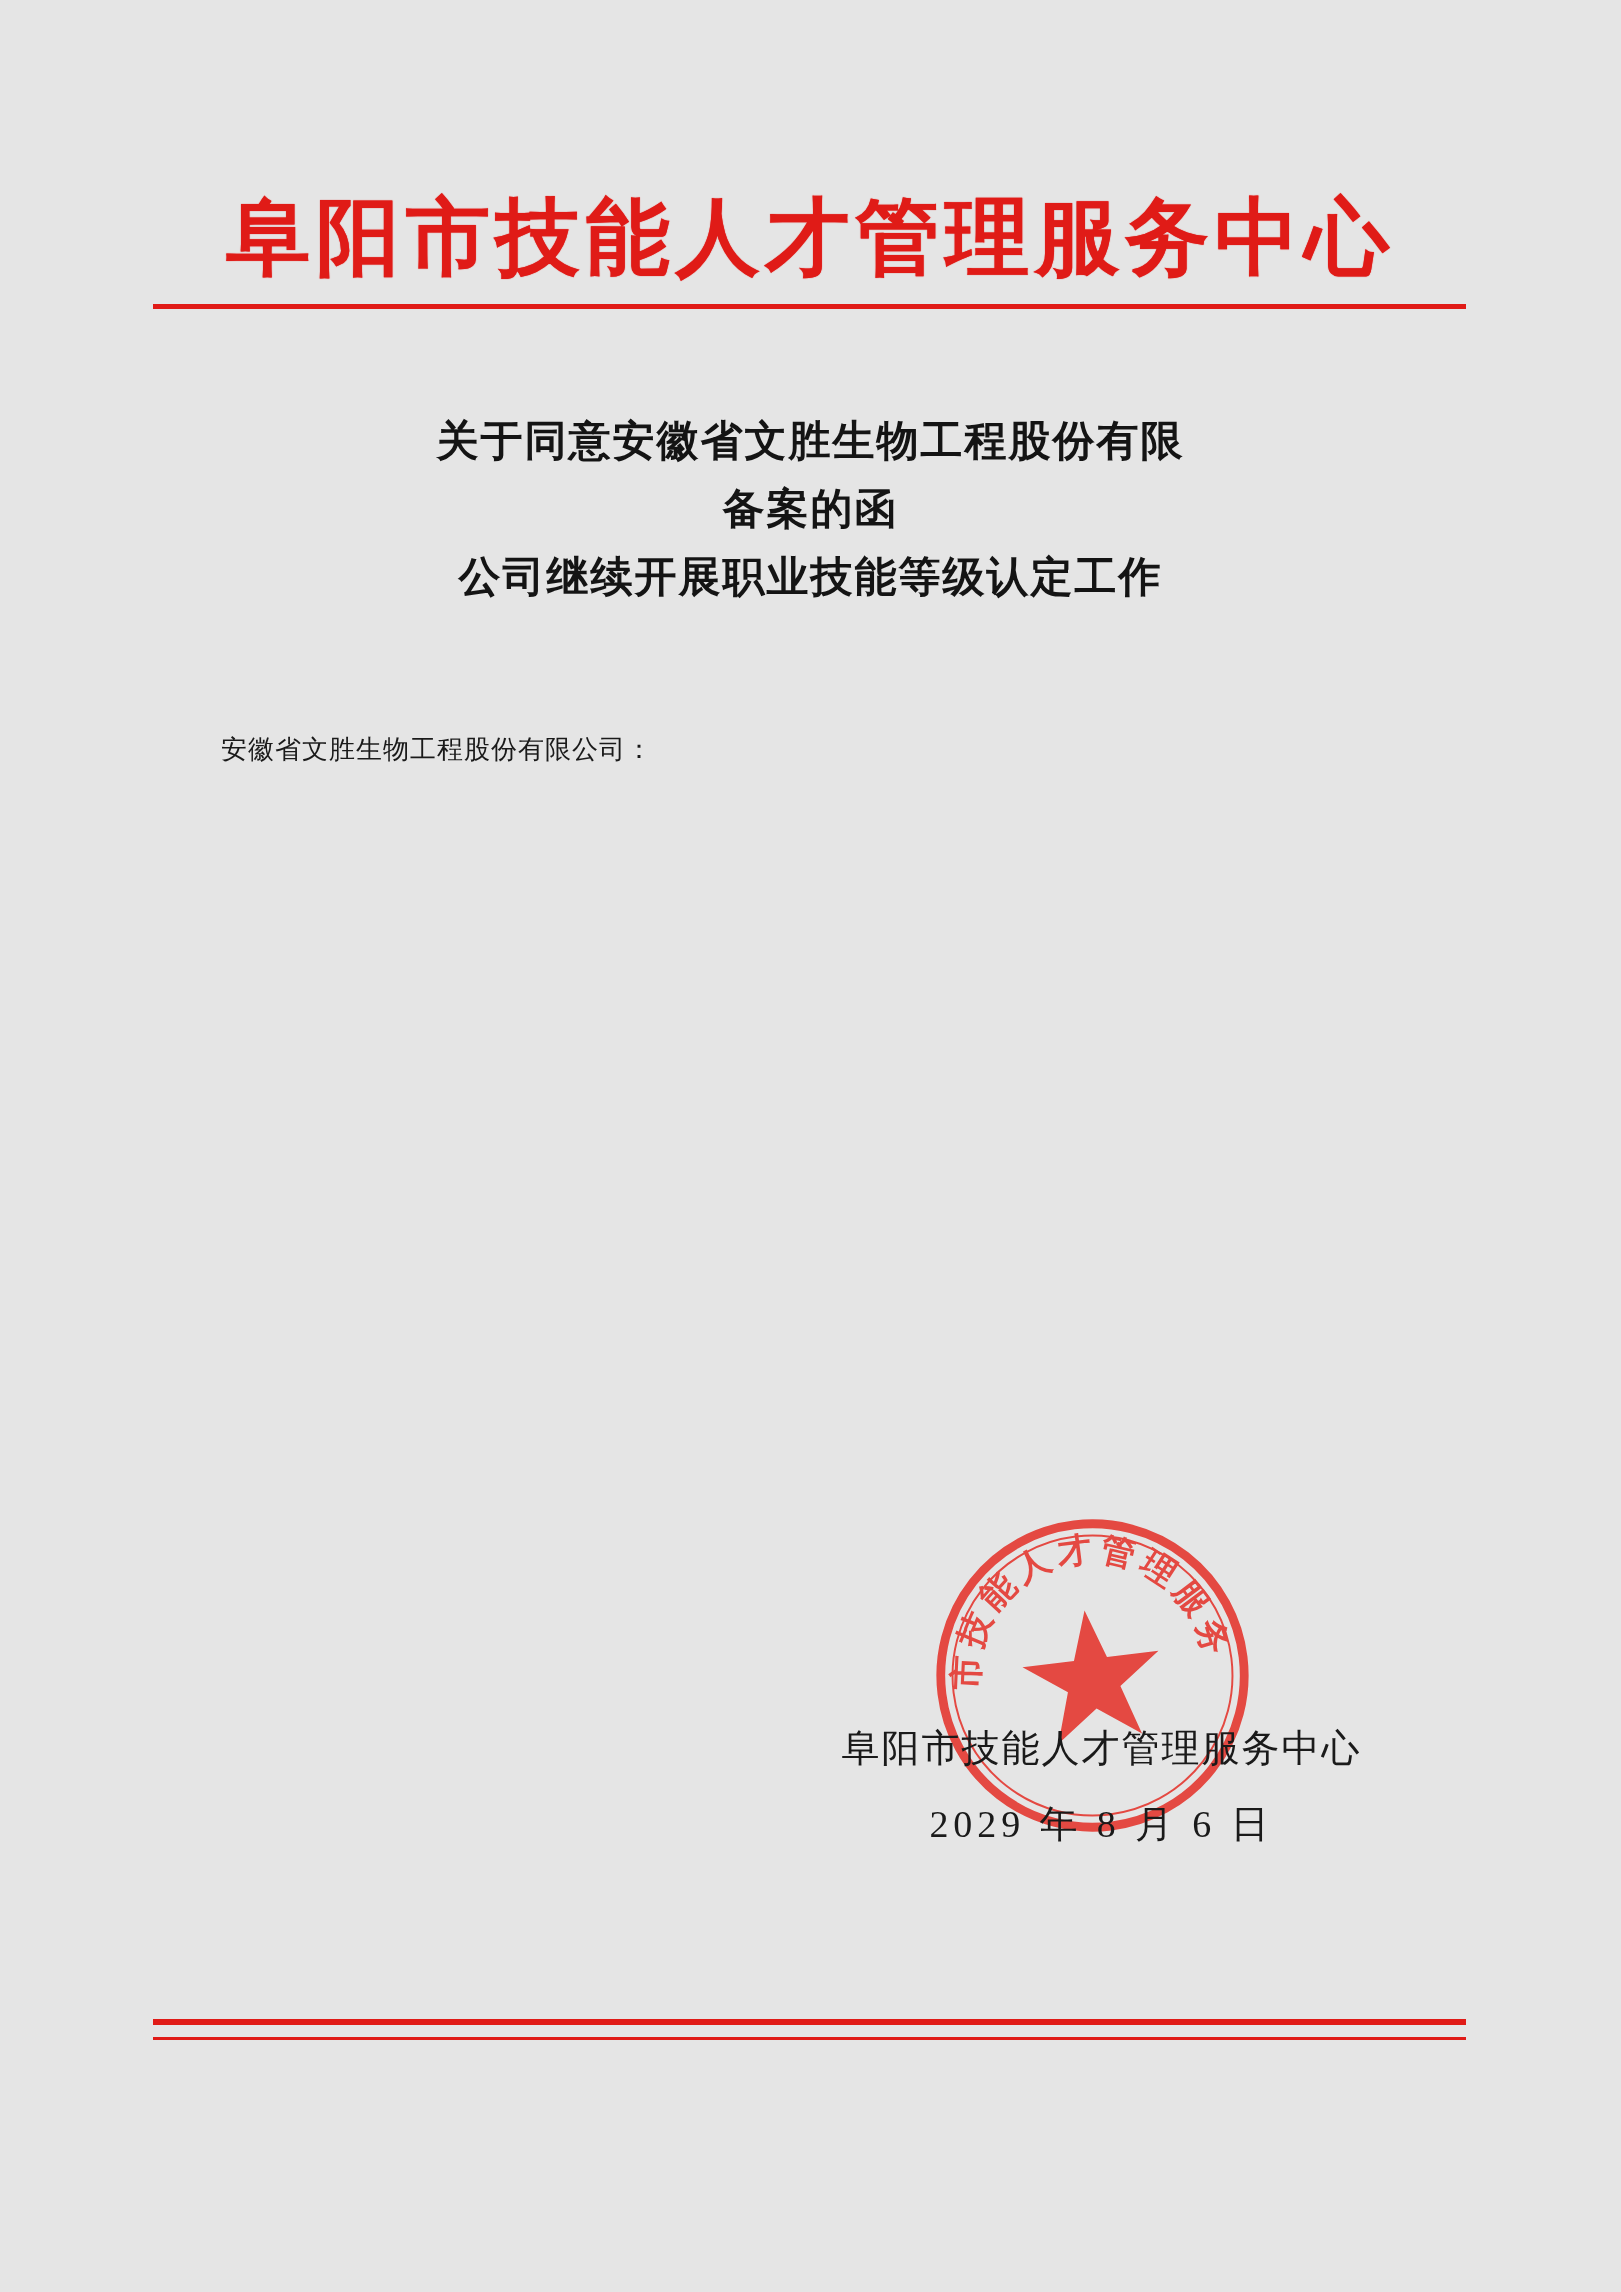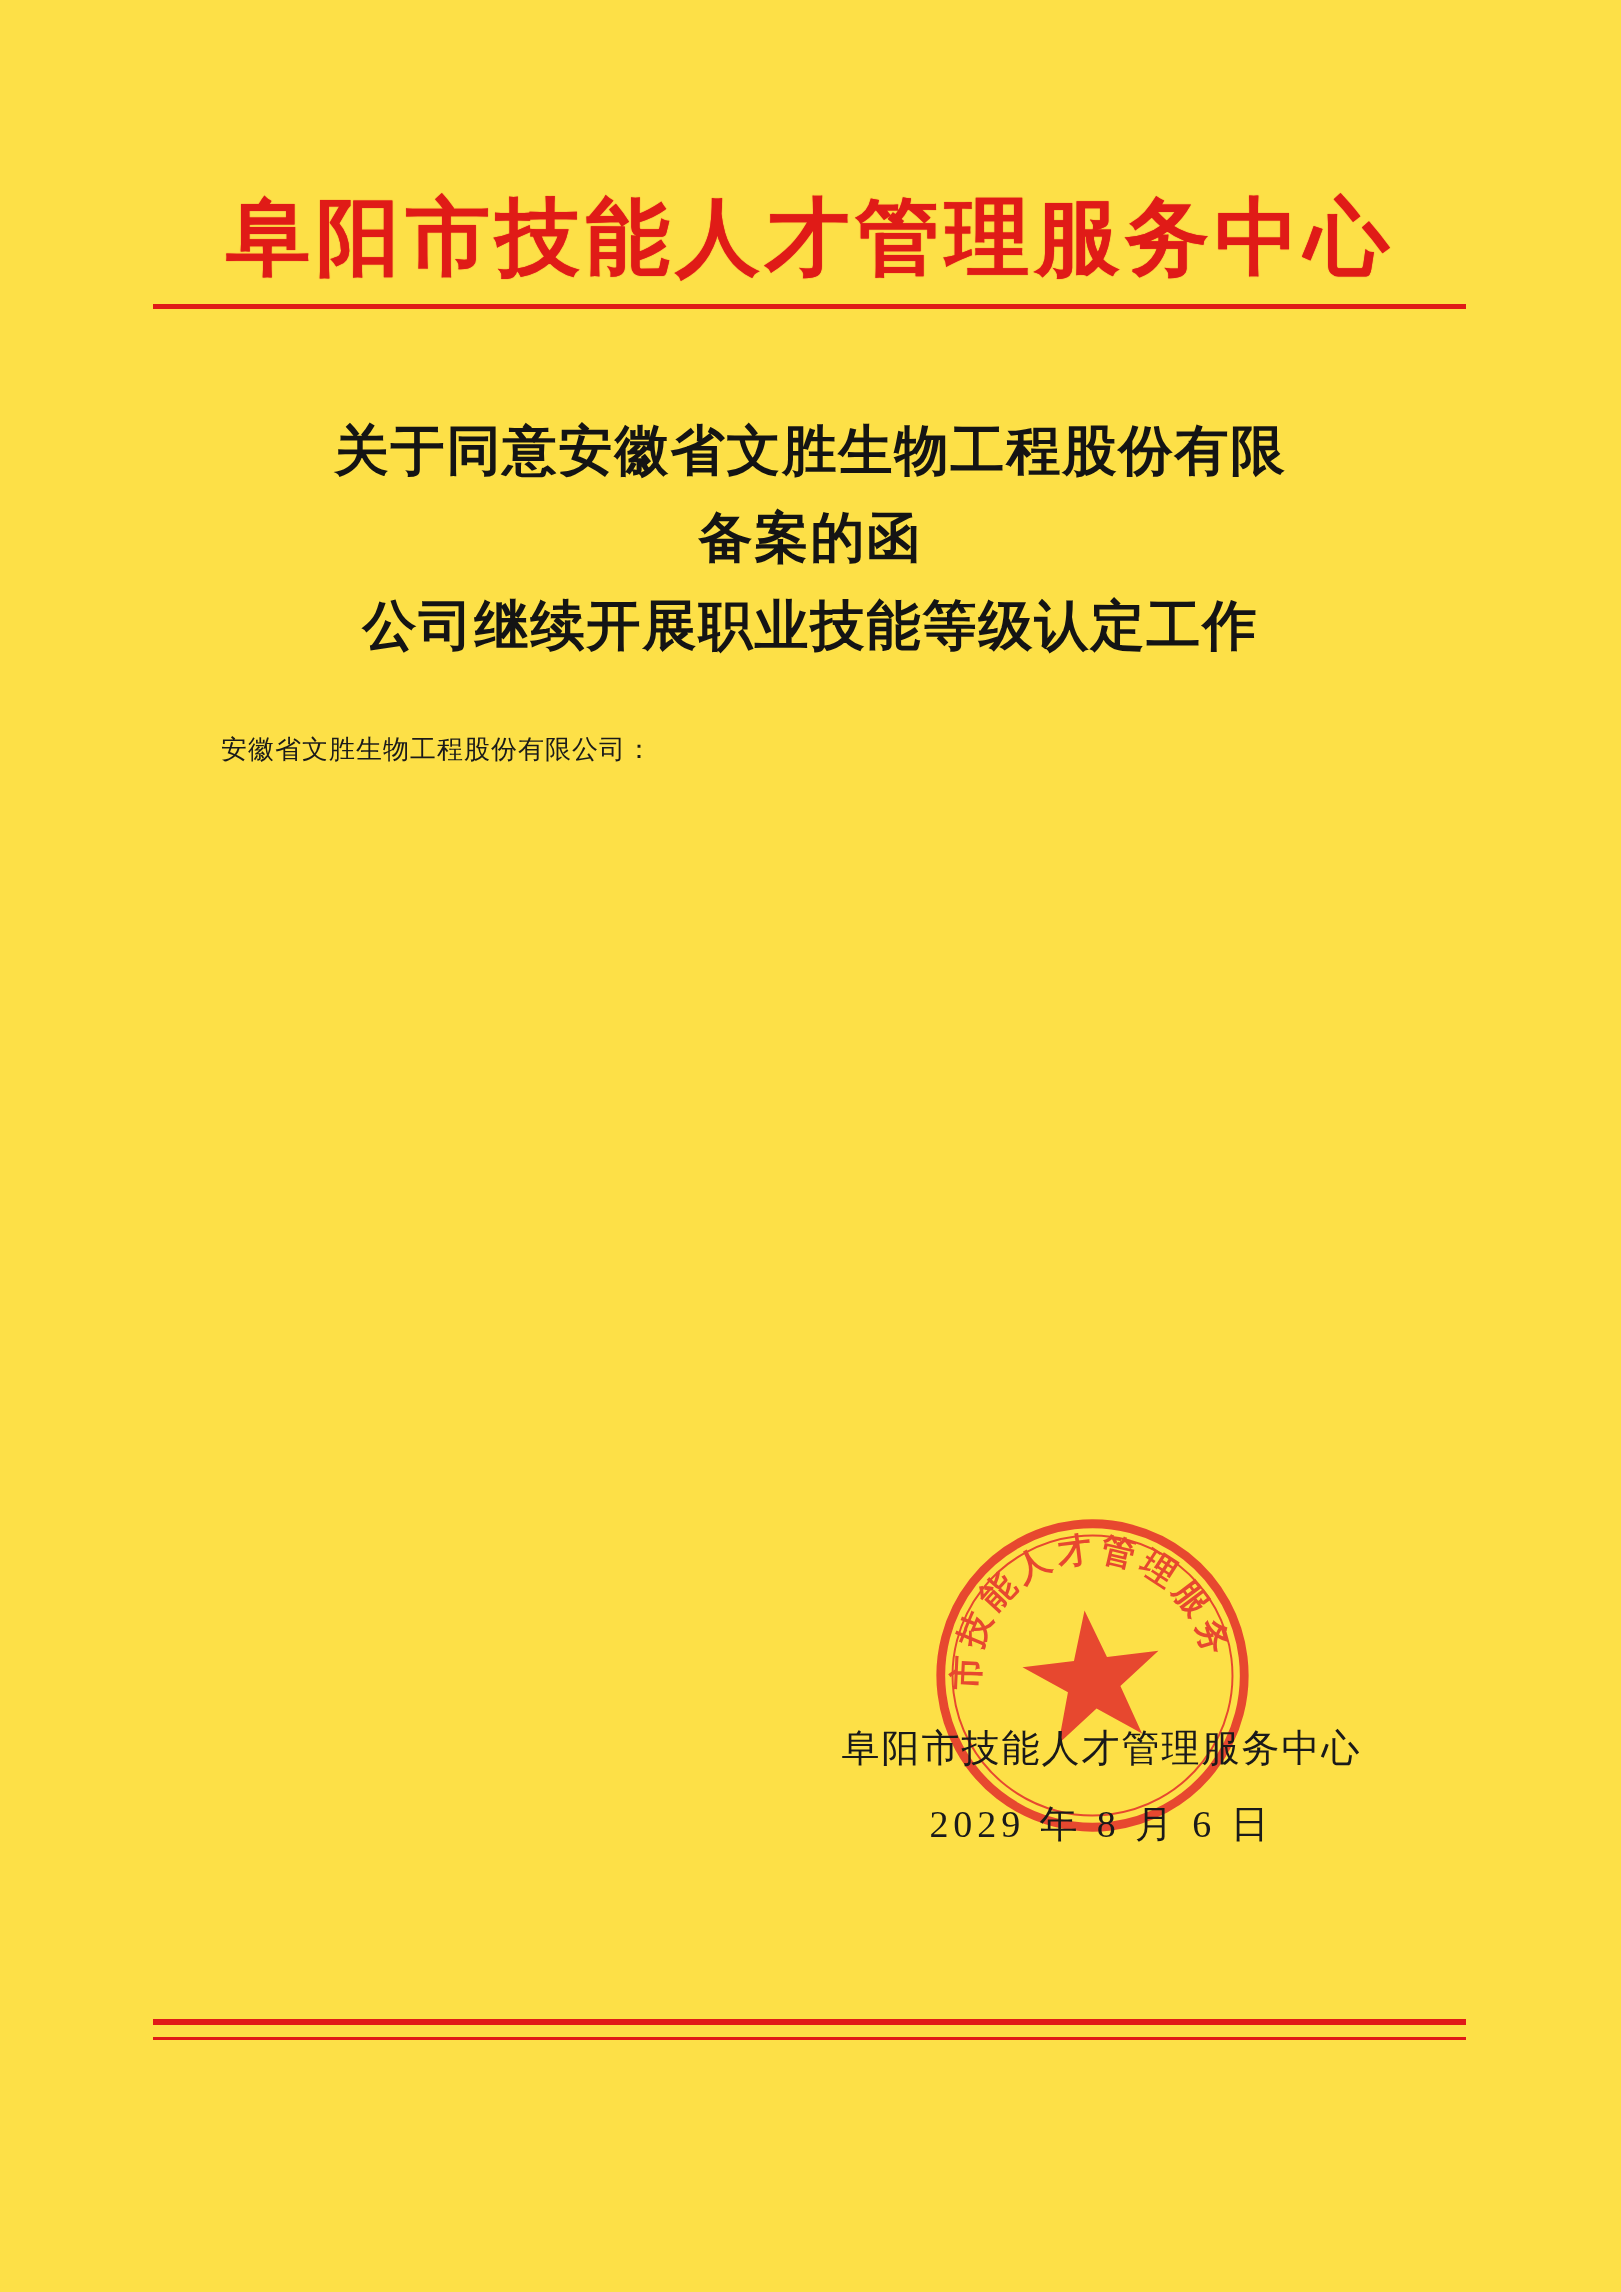--- a/index.html
+++ b/index.html
@@ -13,21 +13,21 @@
     position: relative;
     font-family: "Liberation Serif", "DejaVu Serif", serif;
     color: #111111;
     overflow: hidden;
   }
 
   
   .page {
     position: absolute;
     inset: 0;
-    background: #fde047;
+    background: #e5e5e5;
   }
 
   .content {
     position: absolute;
     left: 147px;
     top: 0;
     width: 1327px;
     height: 2293px;
   }
 
@@ -60,21 +60,21 @@
 
   
   .doc-title {
     position: absolute;
     left: 0;
     top: 407px;
     width: 1327px;
     text-align: center;
     font-family: "DejaVu Serif", "Liberation Serif", serif;
     font-weight: bold;
-    font-size: 54px;
+    font-size: 42px;
     line-height: 1.62;
     letter-spacing: 2px;
     color: #141414;
   }
   .doc-title div { white-space: nowrap; }
 
   
   .body-block {
     position: absolute;
     left: 74px;

